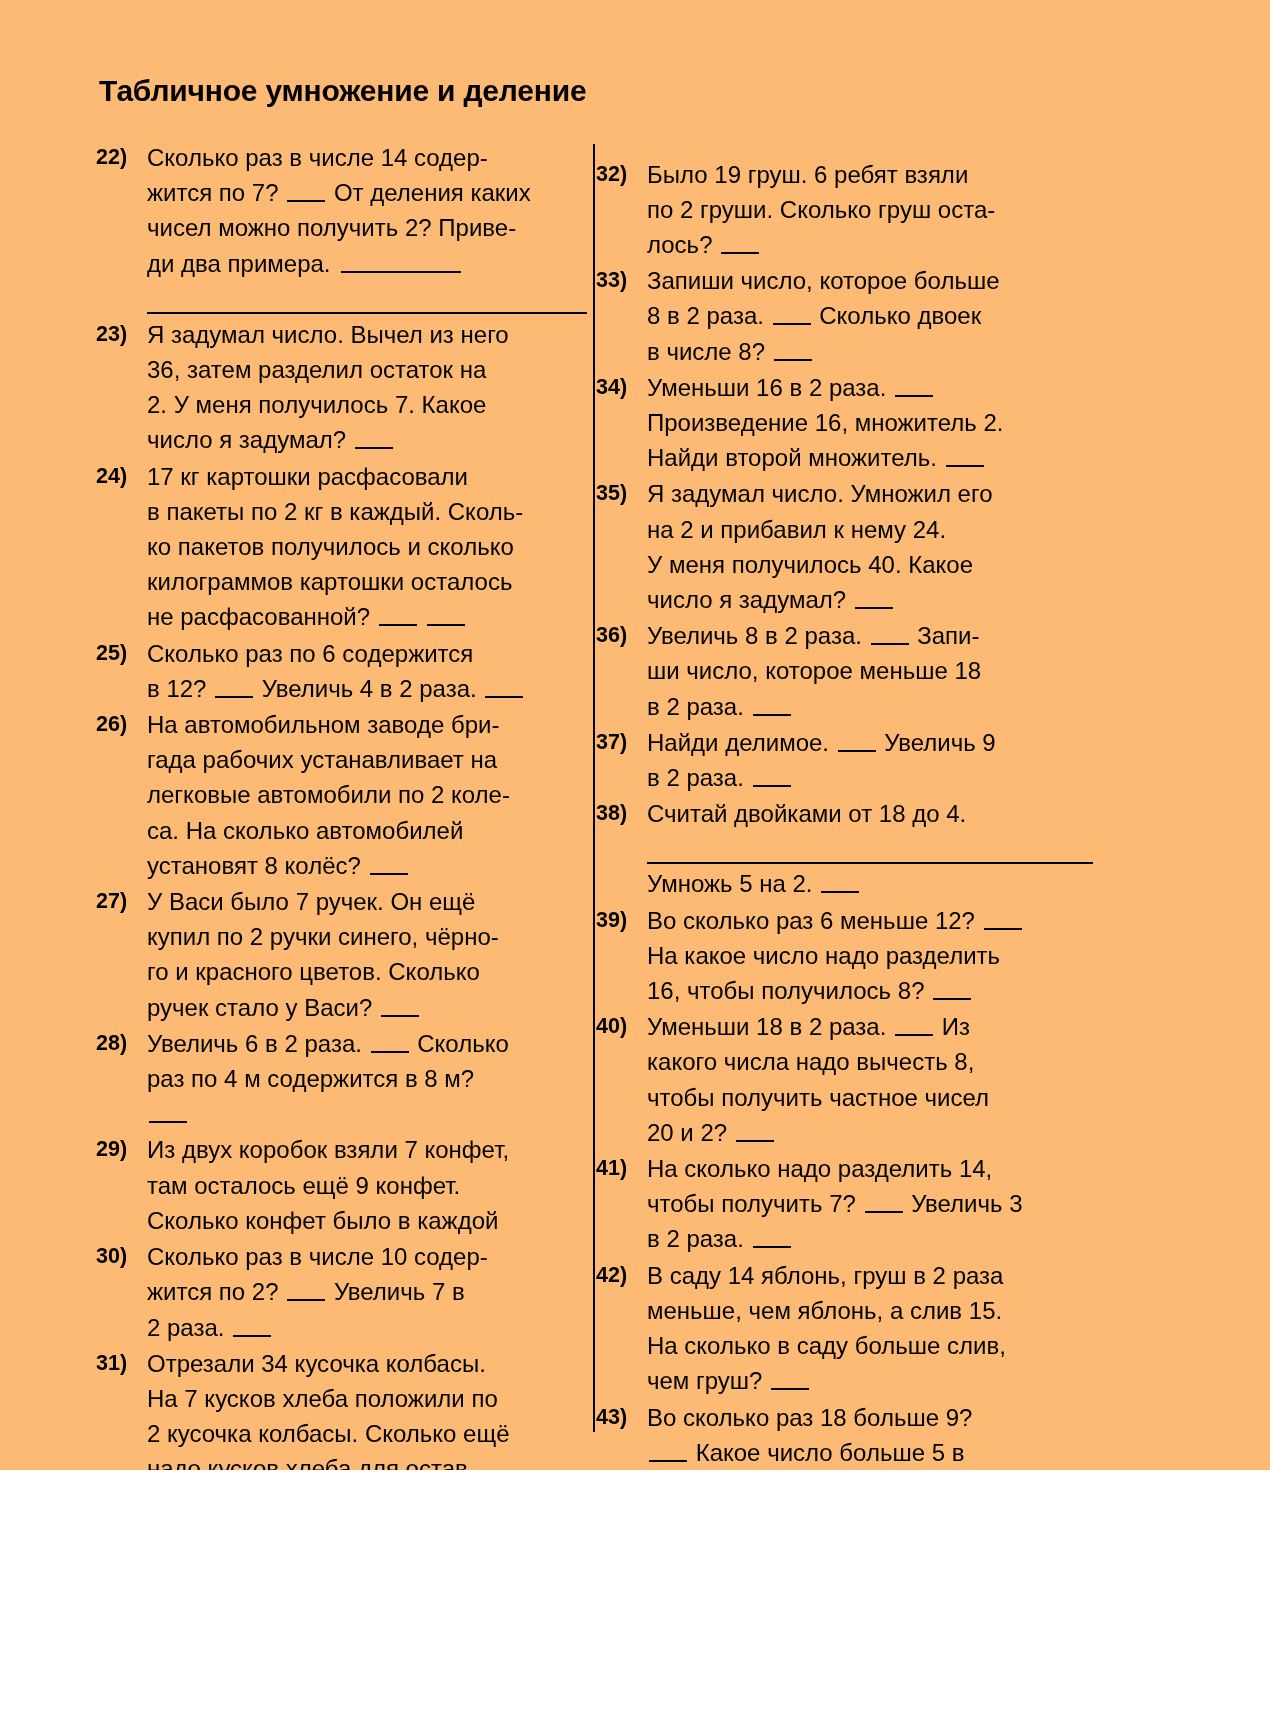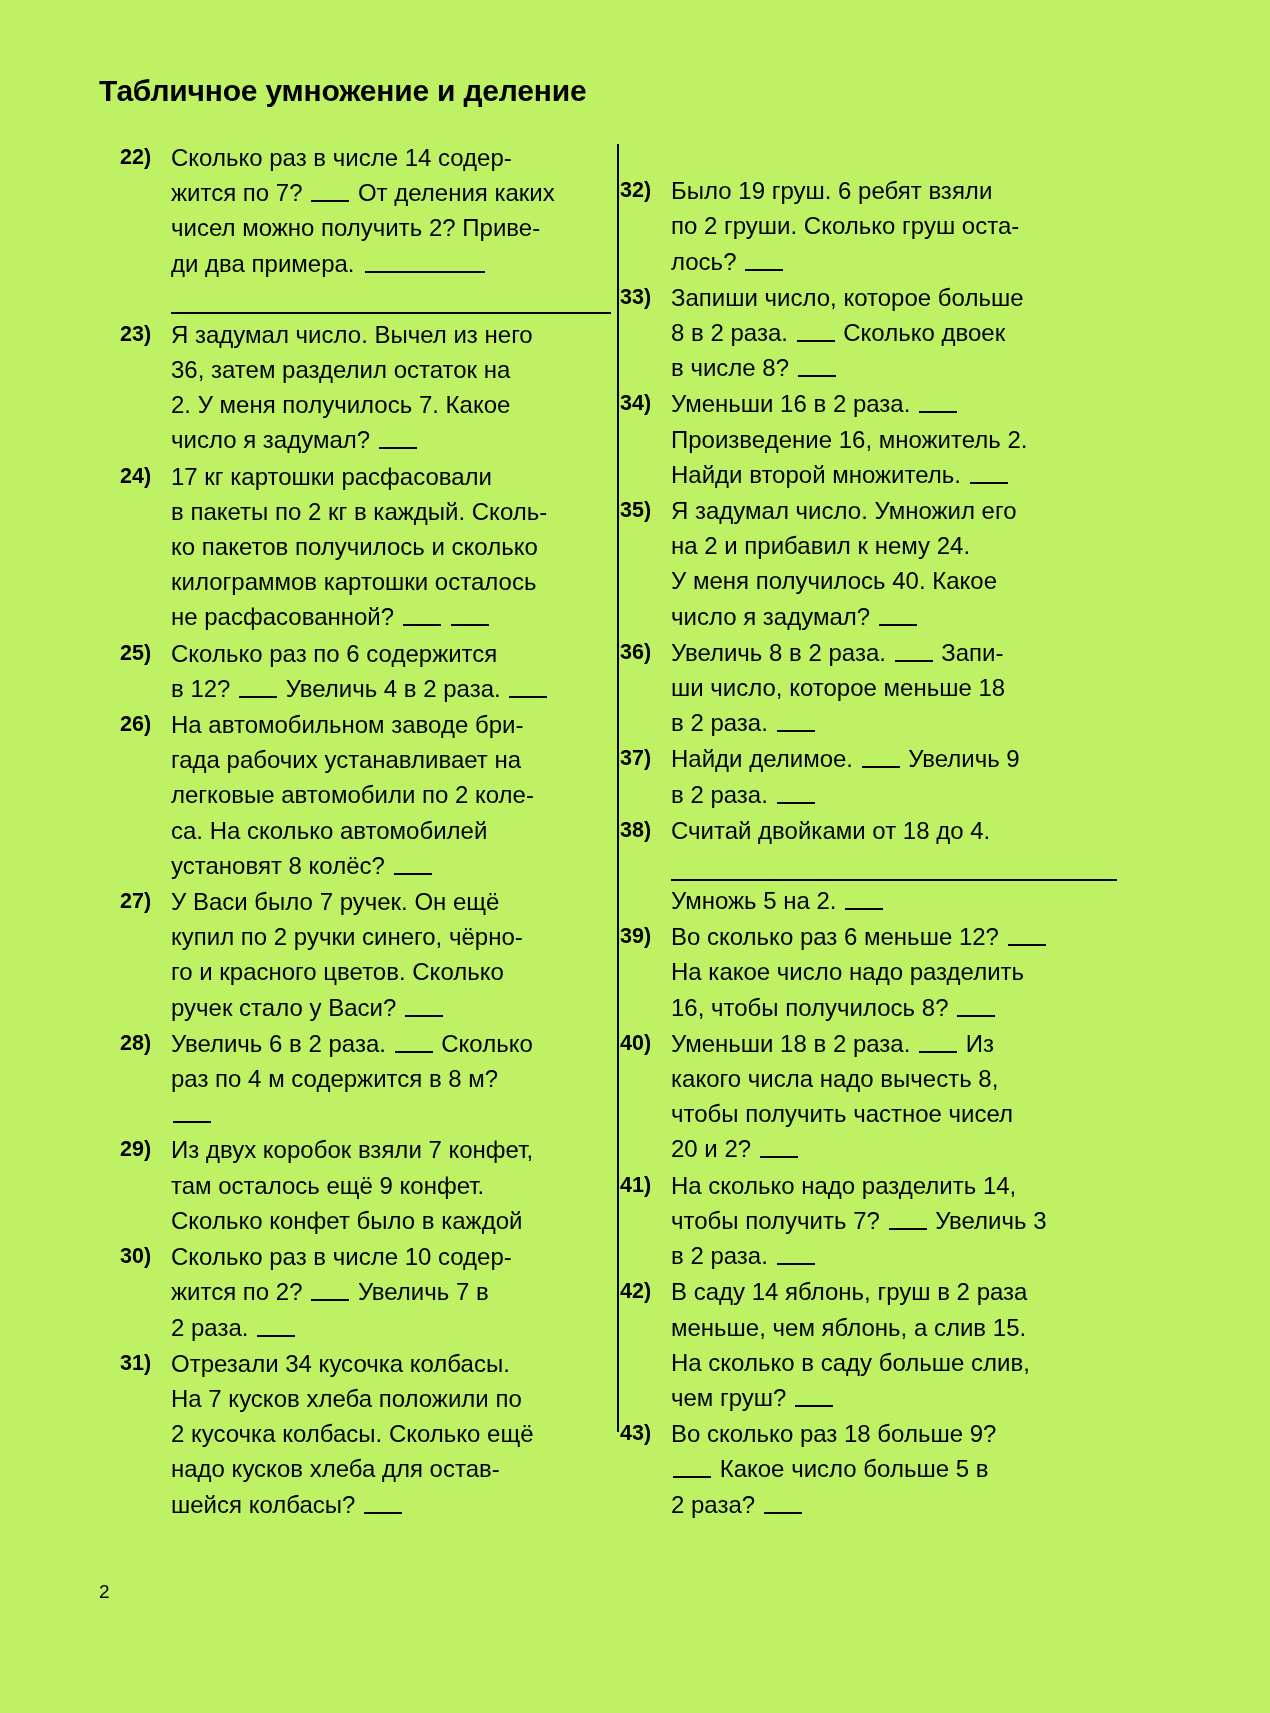--- a/index.html
+++ b/index.html
@@ -7,42 +7,41 @@
     padding: 0;
     background: #ffffff;
   }
   body {
     font-family: "Liberation Sans", sans-serif;
     color: #000000;
   }
   .page {
     position: relative;
     width: 1270px;
-    height: 1713px;
-    background: #bef264;
+    height: 1470px;
+    background: #fdba74;
     box-sizing: border-box;
     overflow: hidden;
   }
   .page-title {
     position: absolute;
     left: 99px;
     top: 74px;
     font-size: 30px;
     font-weight: bold;
     letter-spacing: -0.2px;
     white-space: nowrap;
   }
   .columns {
     position: absolute;
     left: 95px;
     top: 140px;
     width: 1030px;
     display: flex;
-    align-items: flex-end;
-    margin-left: 24px;
+    align-items: center;
   }
   .col {
     width: 498px;
     box-sizing: border-box;
   }
   .col-left { padding-right: 6px; }
   .col-right { }
   .divider {
     width: 2px;
     background: #000000;

